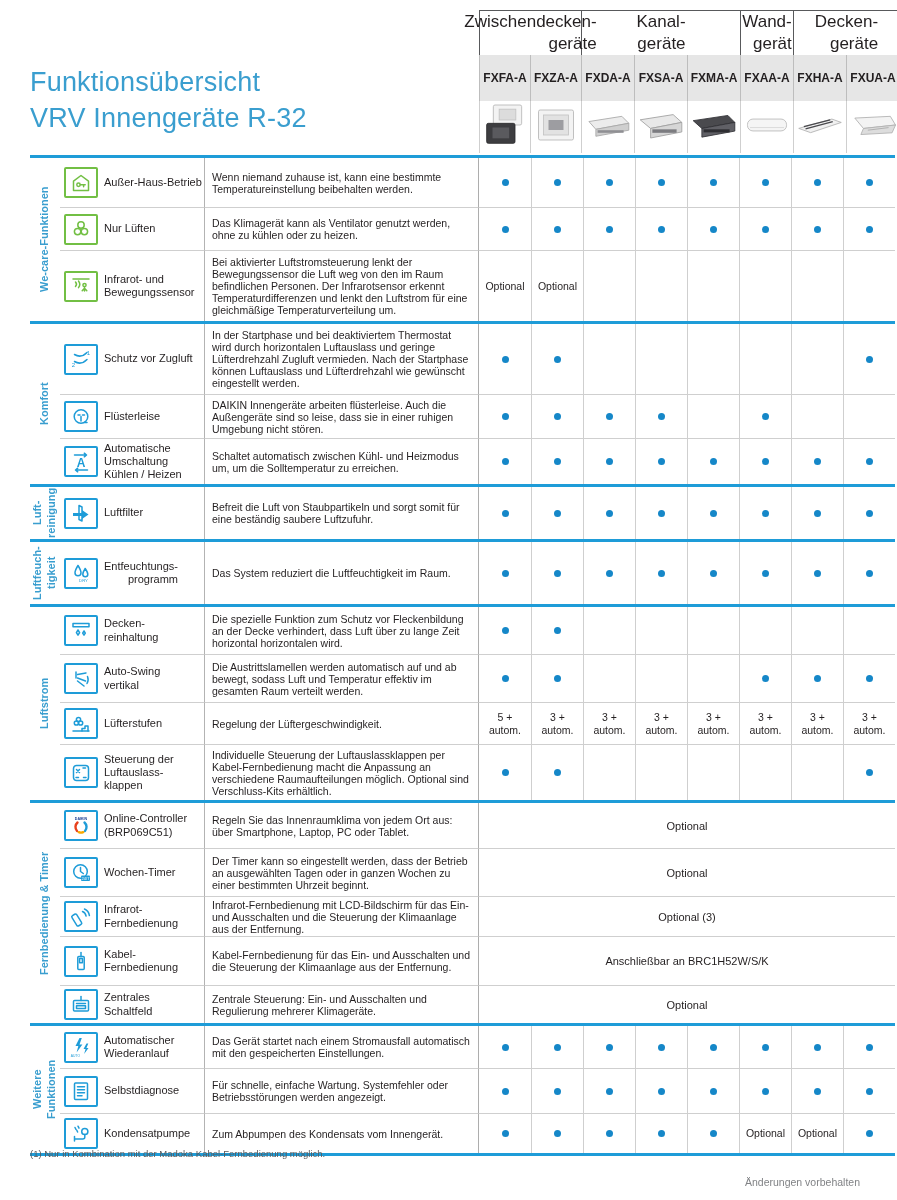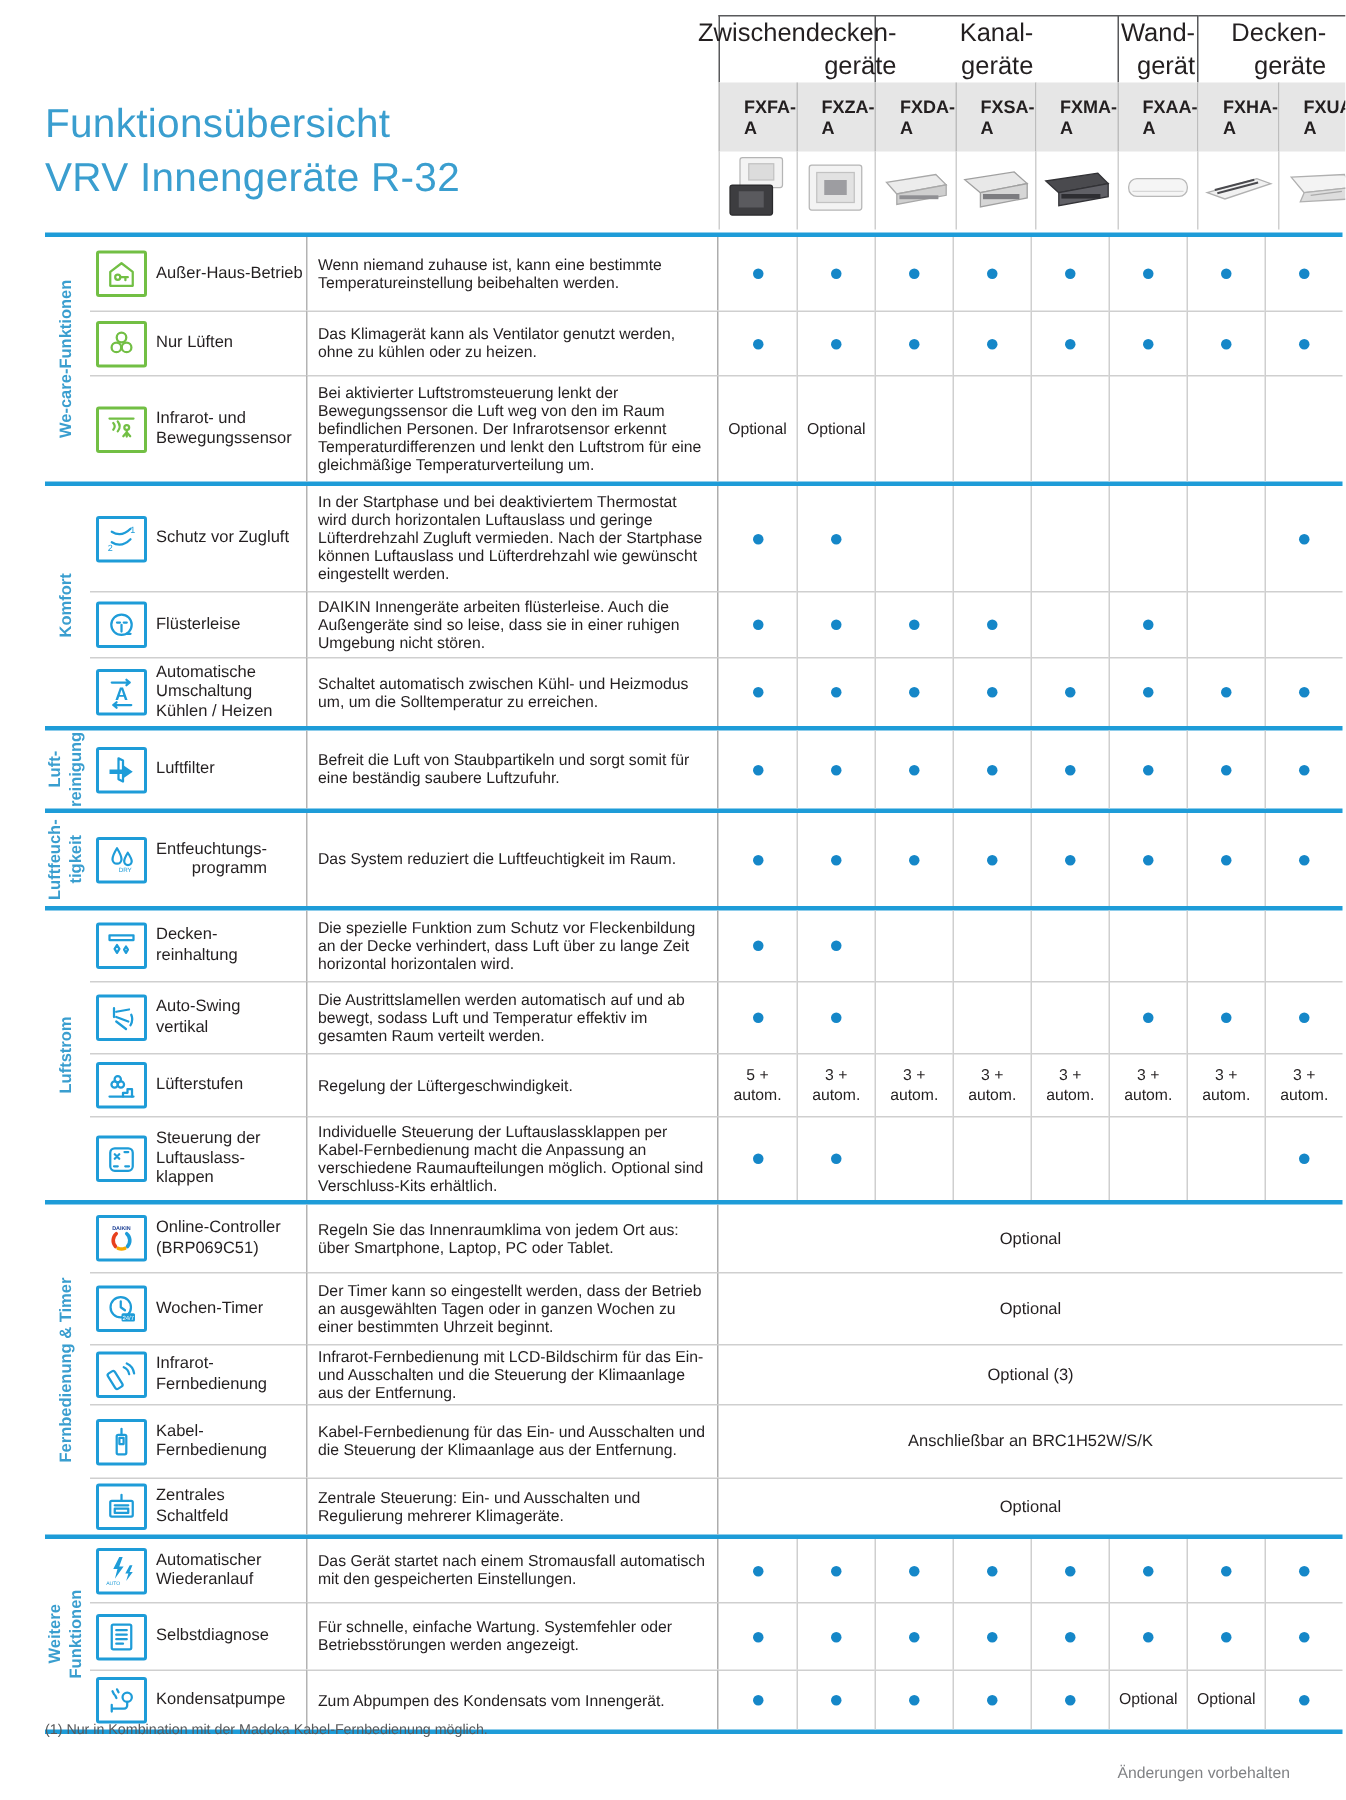--- a/index.html
+++ b/index.html
@@ -9,21 +9,21 @@
   .title{position:absolute;left:30px;top:52px;font-size:27px;line-height:1.32;
          color:var(--title);font-weight:400;letter-spacing:.2px;}
   
   .phdr{position:absolute;left:479px;top:10px;width:416px;display:grid;
         grid-template-columns:repeat(8,1fr);}
   .hgroup{border-top:1px solid #58595b;border-right:1px solid #58595b;
           display:flex;align-items:center;justify-content:center;text-align:right;
           font-size:17px;line-height:1.3;height:44px;white-space:pre-line;}
   .hgroup.first{border-left:1px solid #58595b;}
   .hmodel{background:var(--modelbg);height:46px;display:flex;align-items:center;justify-content:center;
-          font-weight:bold;font-size:12px;border-right:1px solid #bdbdbd;padding-left:16px;}
+          font-weight:bold;font-size:12px;border-right:1px solid #bdbdbd;}
   .hmodel.first{border-left:1px solid #bdbdbd;}
   .hphoto{height:52px;display:flex;align-items:center;justify-content:center;
           border-right:1px solid #cfcfcf;}
   .hphoto.first{border-left:1px solid #cfcfcf;}
   
   .tbl{position:absolute;left:30px;top:155px;width:865px;}
   .group{display:grid;grid-template-columns:30px 42px 102px 275px repeat(8,52px);
          border-top:3px solid var(--sep);}
   .group.last{border-bottom:3px solid var(--sep);}
   .glabel{grid-column:1;display:flex;align-items:center;justify-content:center;

